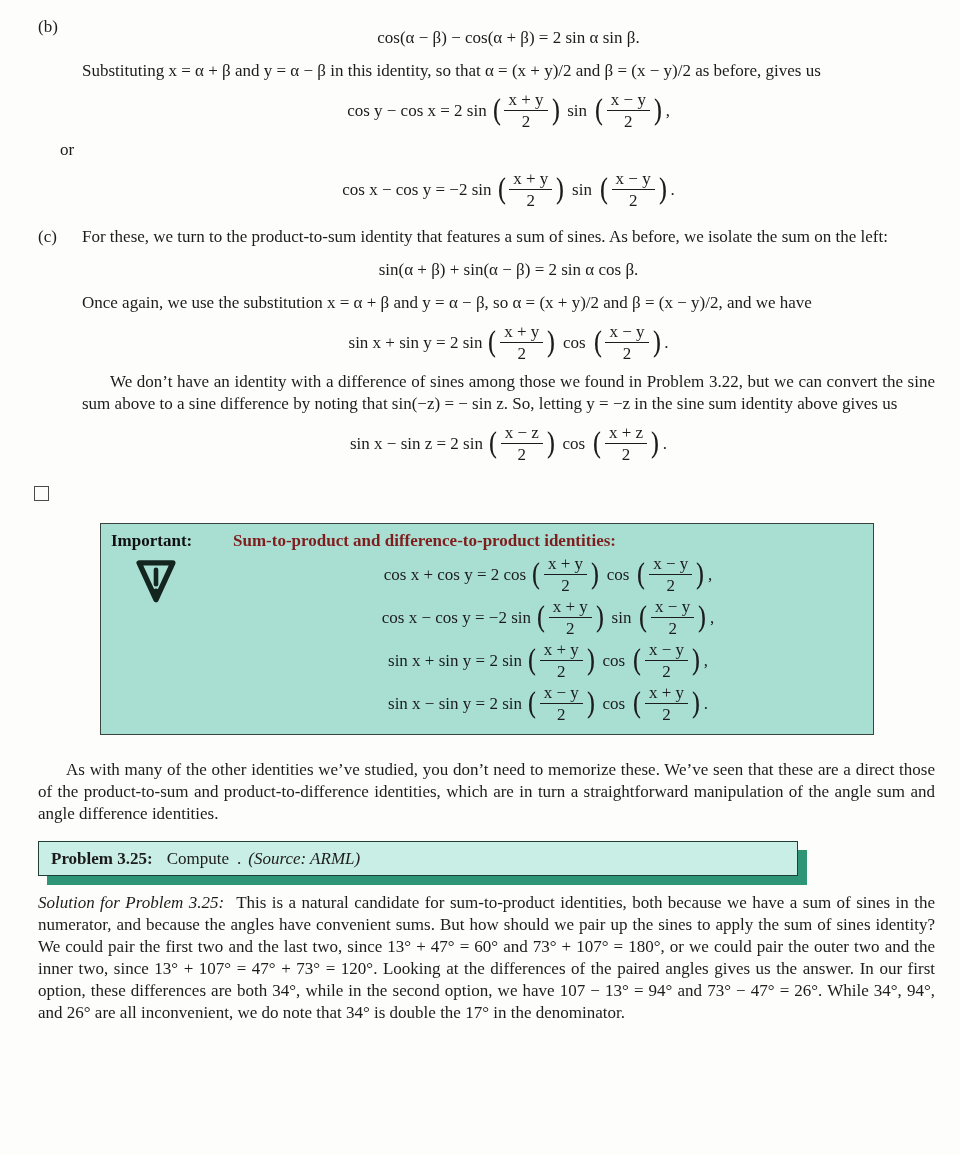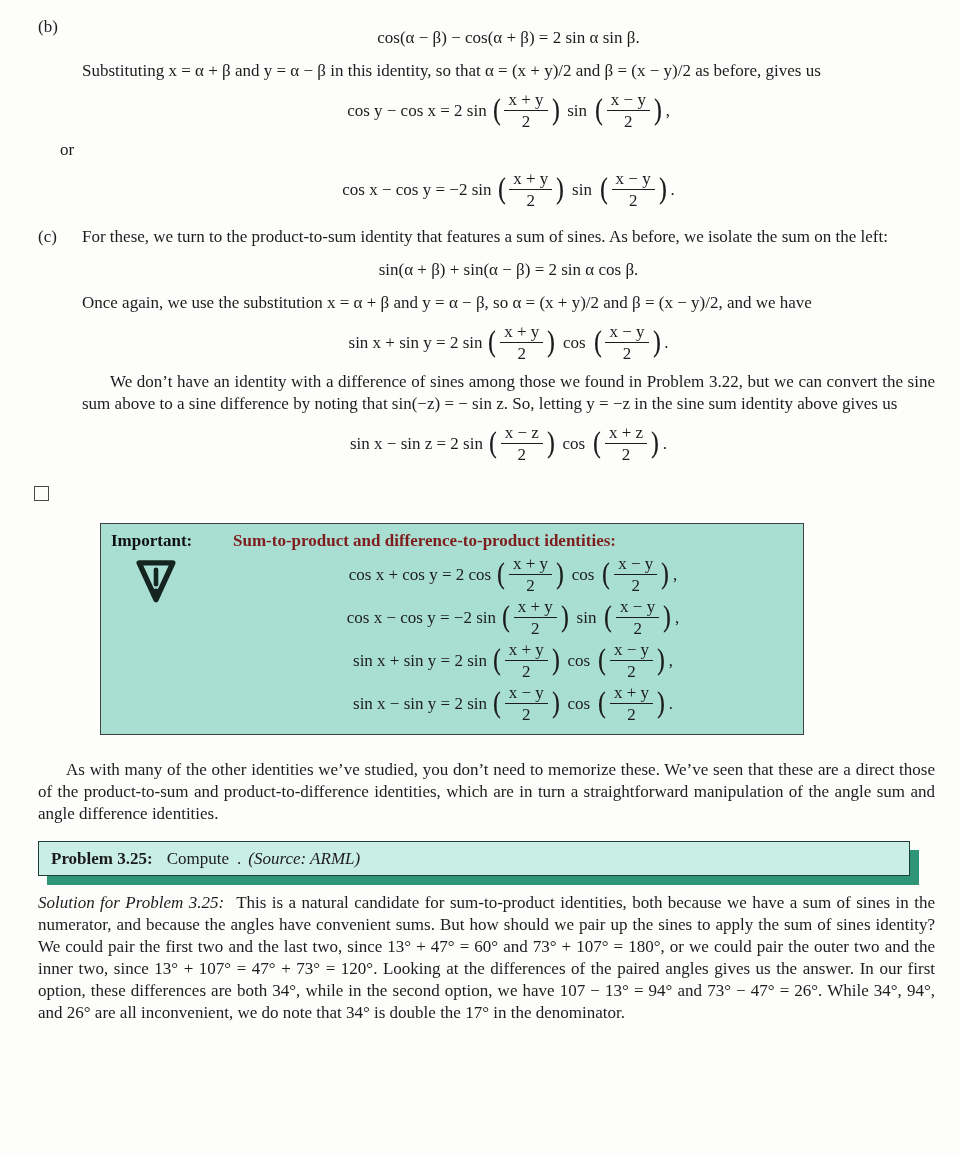--- a/index.html
+++ b/index.html
@@ -22,32 +22,32 @@
   .frac .den{display:block;padding-top:1px;}
   .bp{font-size:30px;font-weight:400;line-height:20px;vertical-align:middle;margin:0 2px;
       font-family:"DejaVu Serif",serif;transform:scaleX(.85);}
   .mid{margin:0 4px;}
   .pre{margin-right:2px;}
   .or-line{margin-left:-22px;margin-top:2px;margin-bottom:2px;text-align:left;}
   .indent{text-indent:28px;}
   .qed{width:13px;height:13px;border:1.6px solid #4a4a4a;margin:14px 0 0 -4px;}
   
   .important-box{
-    box-sizing:border-box;margin:22px 0 0 62px;width:704px;min-height:210px;
+    box-sizing:border-box;margin:22px 0 0 62px;width:774px;min-height:210px;
     border:1.6px solid #3b433f;padding:6px 10px 8px 10px;display:flex;
   }
   .imp-left{width:122px;flex:none;}
   .imp-label{font-weight:bold;color:#101010;}
   .imp-icon{margin:4px 0 0 22px;}
   .imp-right{flex:1;min-width:0;}
   .imp-title{font-weight:bold;color:#7f1d1d;text-align:left;}
   .imp-right .eq-fr{margin:2px 0;}
   
   .problem-box{
-    box-sizing:border-box;margin:16px 10px 0 0;width:872px;
+    box-sizing:border-box;margin:16px 10px 0 0;width:760px;
     border:1.6px solid #203f36;padding:5px 12px;
     display:flex;align-items:center;
   }
   .problem-box .plabel{font-weight:bold;margin-right:14px;white-space:nowrap;}
   .problem-box .plead{margin-right:8px;white-space:nowrap;}
   .pfrac-wrap > span{display:inline-block;vertical-align:middle;}
   .psource{font-style:italic;margin-left:7px;white-space:nowrap;}
   .solution{margin-top:16px;}
   .sol-lead{font-style:italic;margin-right:12px;}
 </style>

